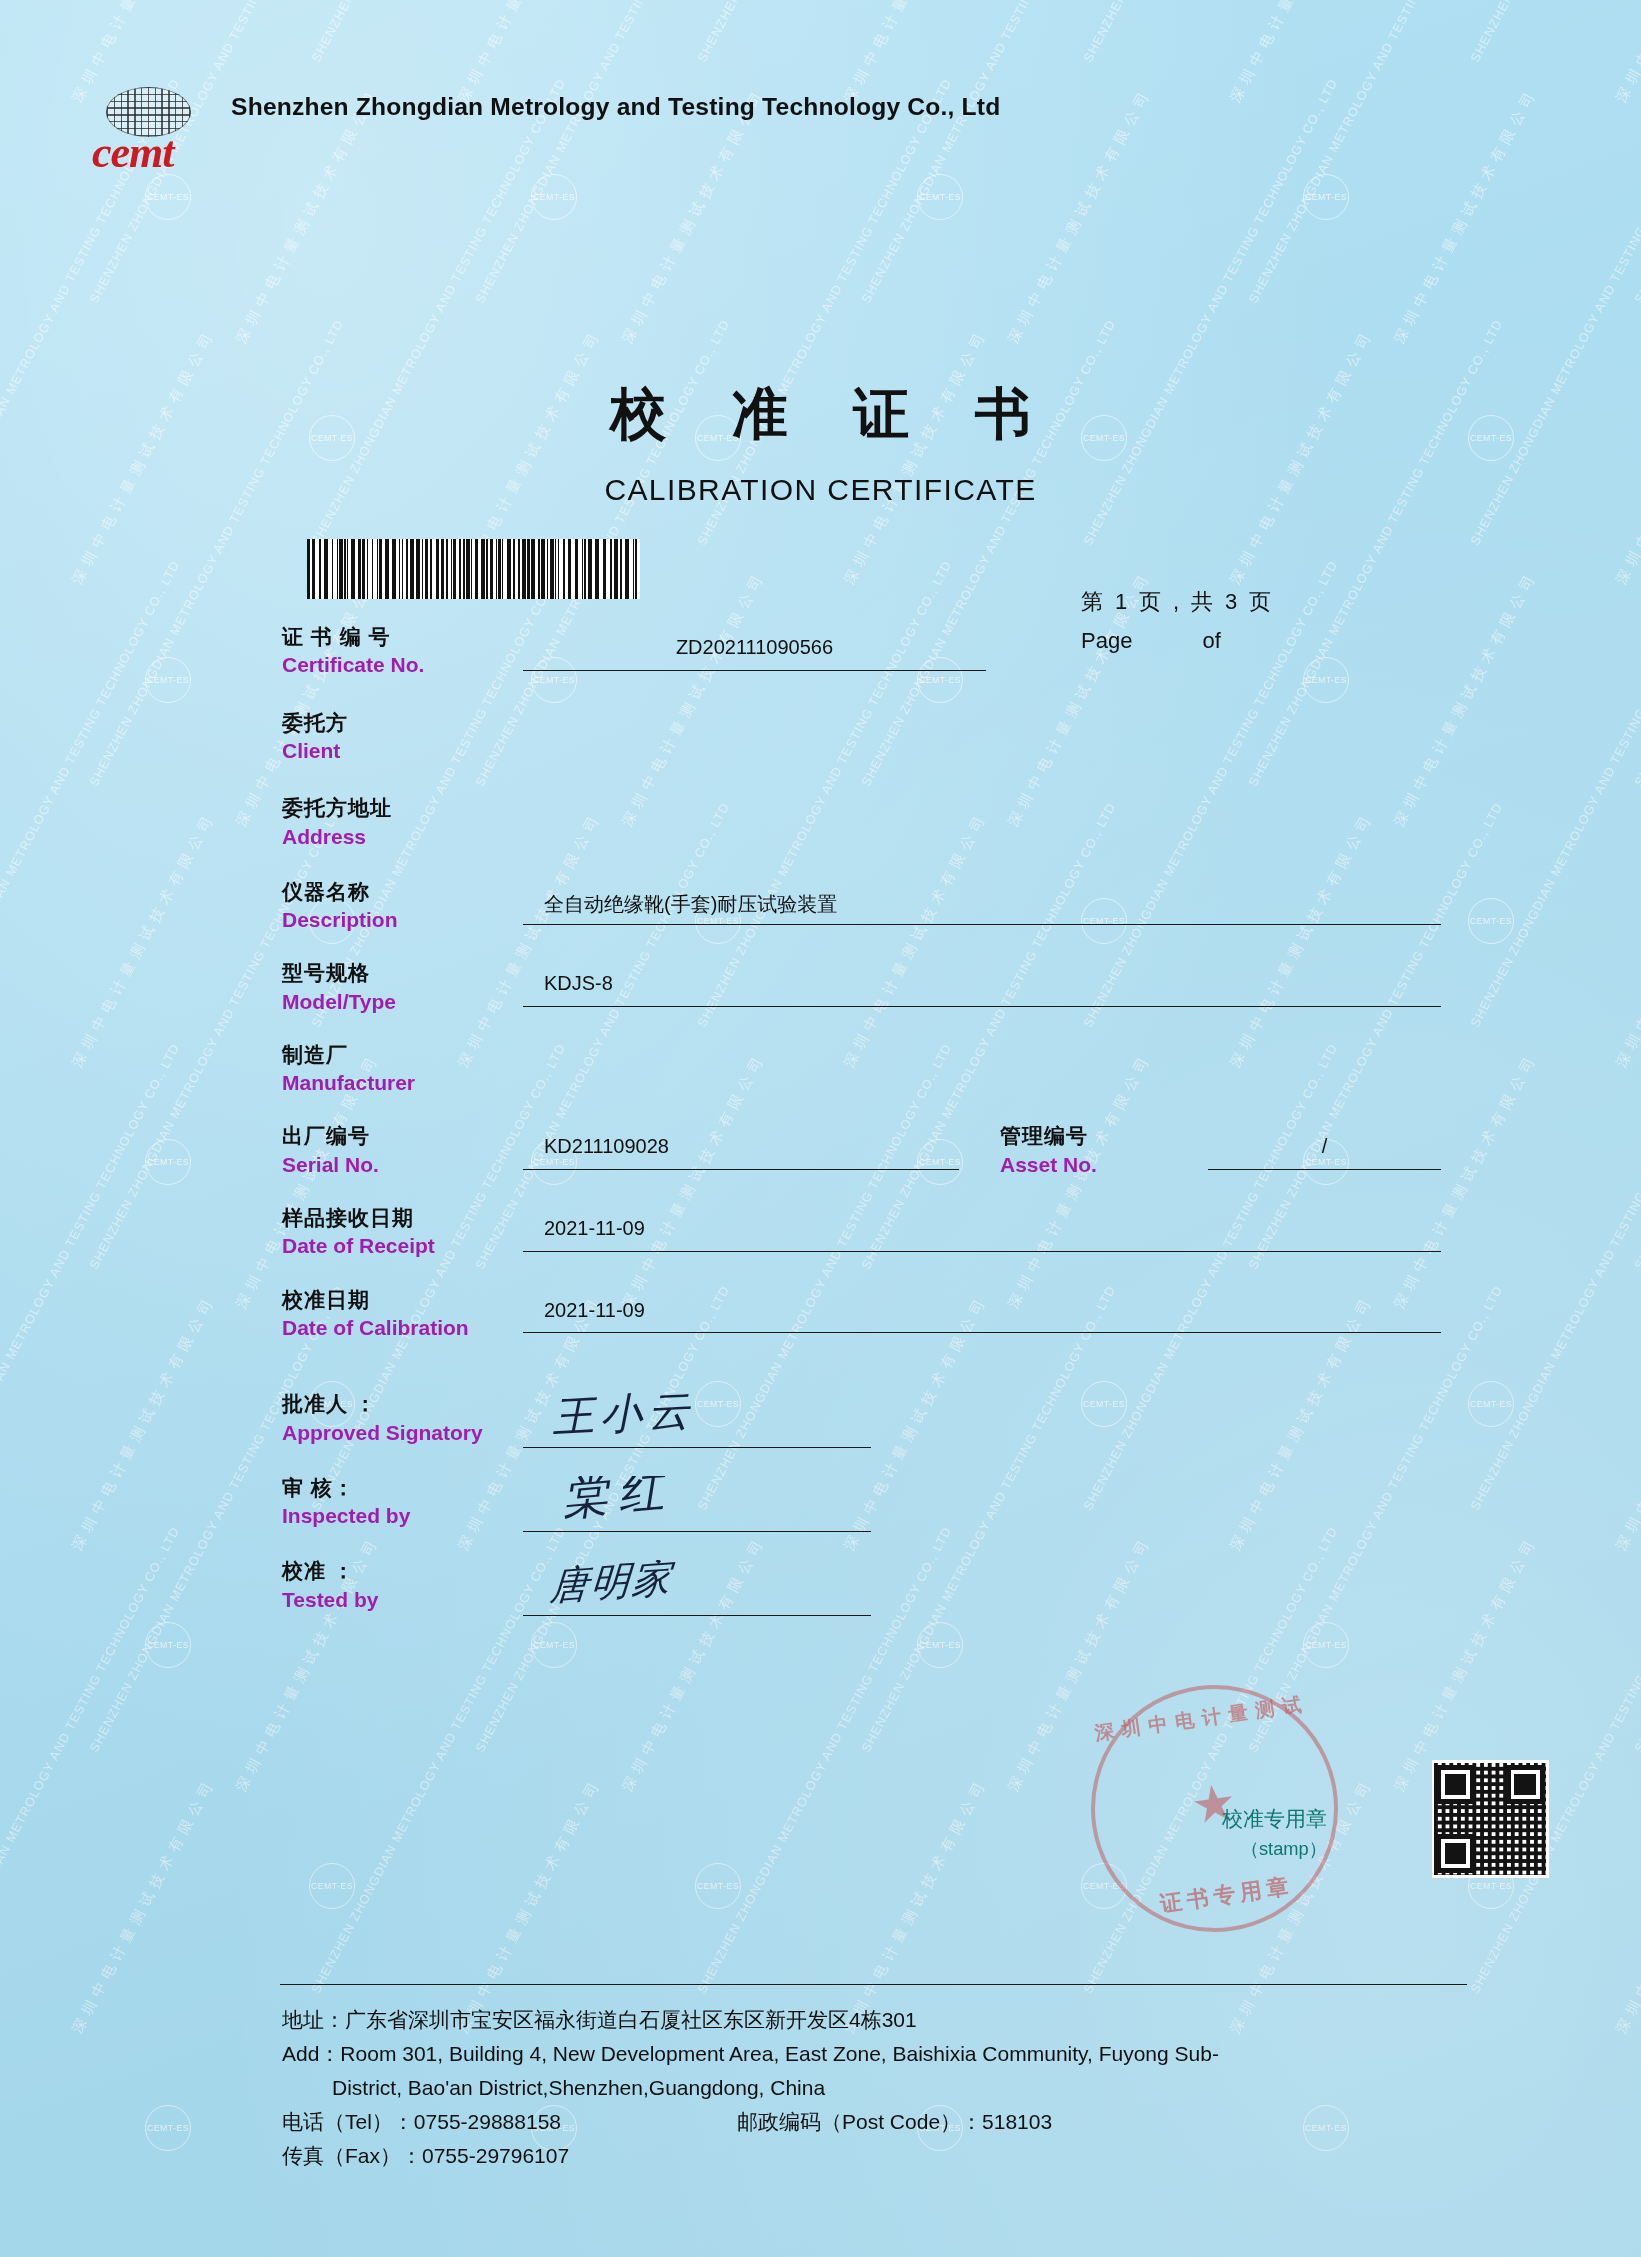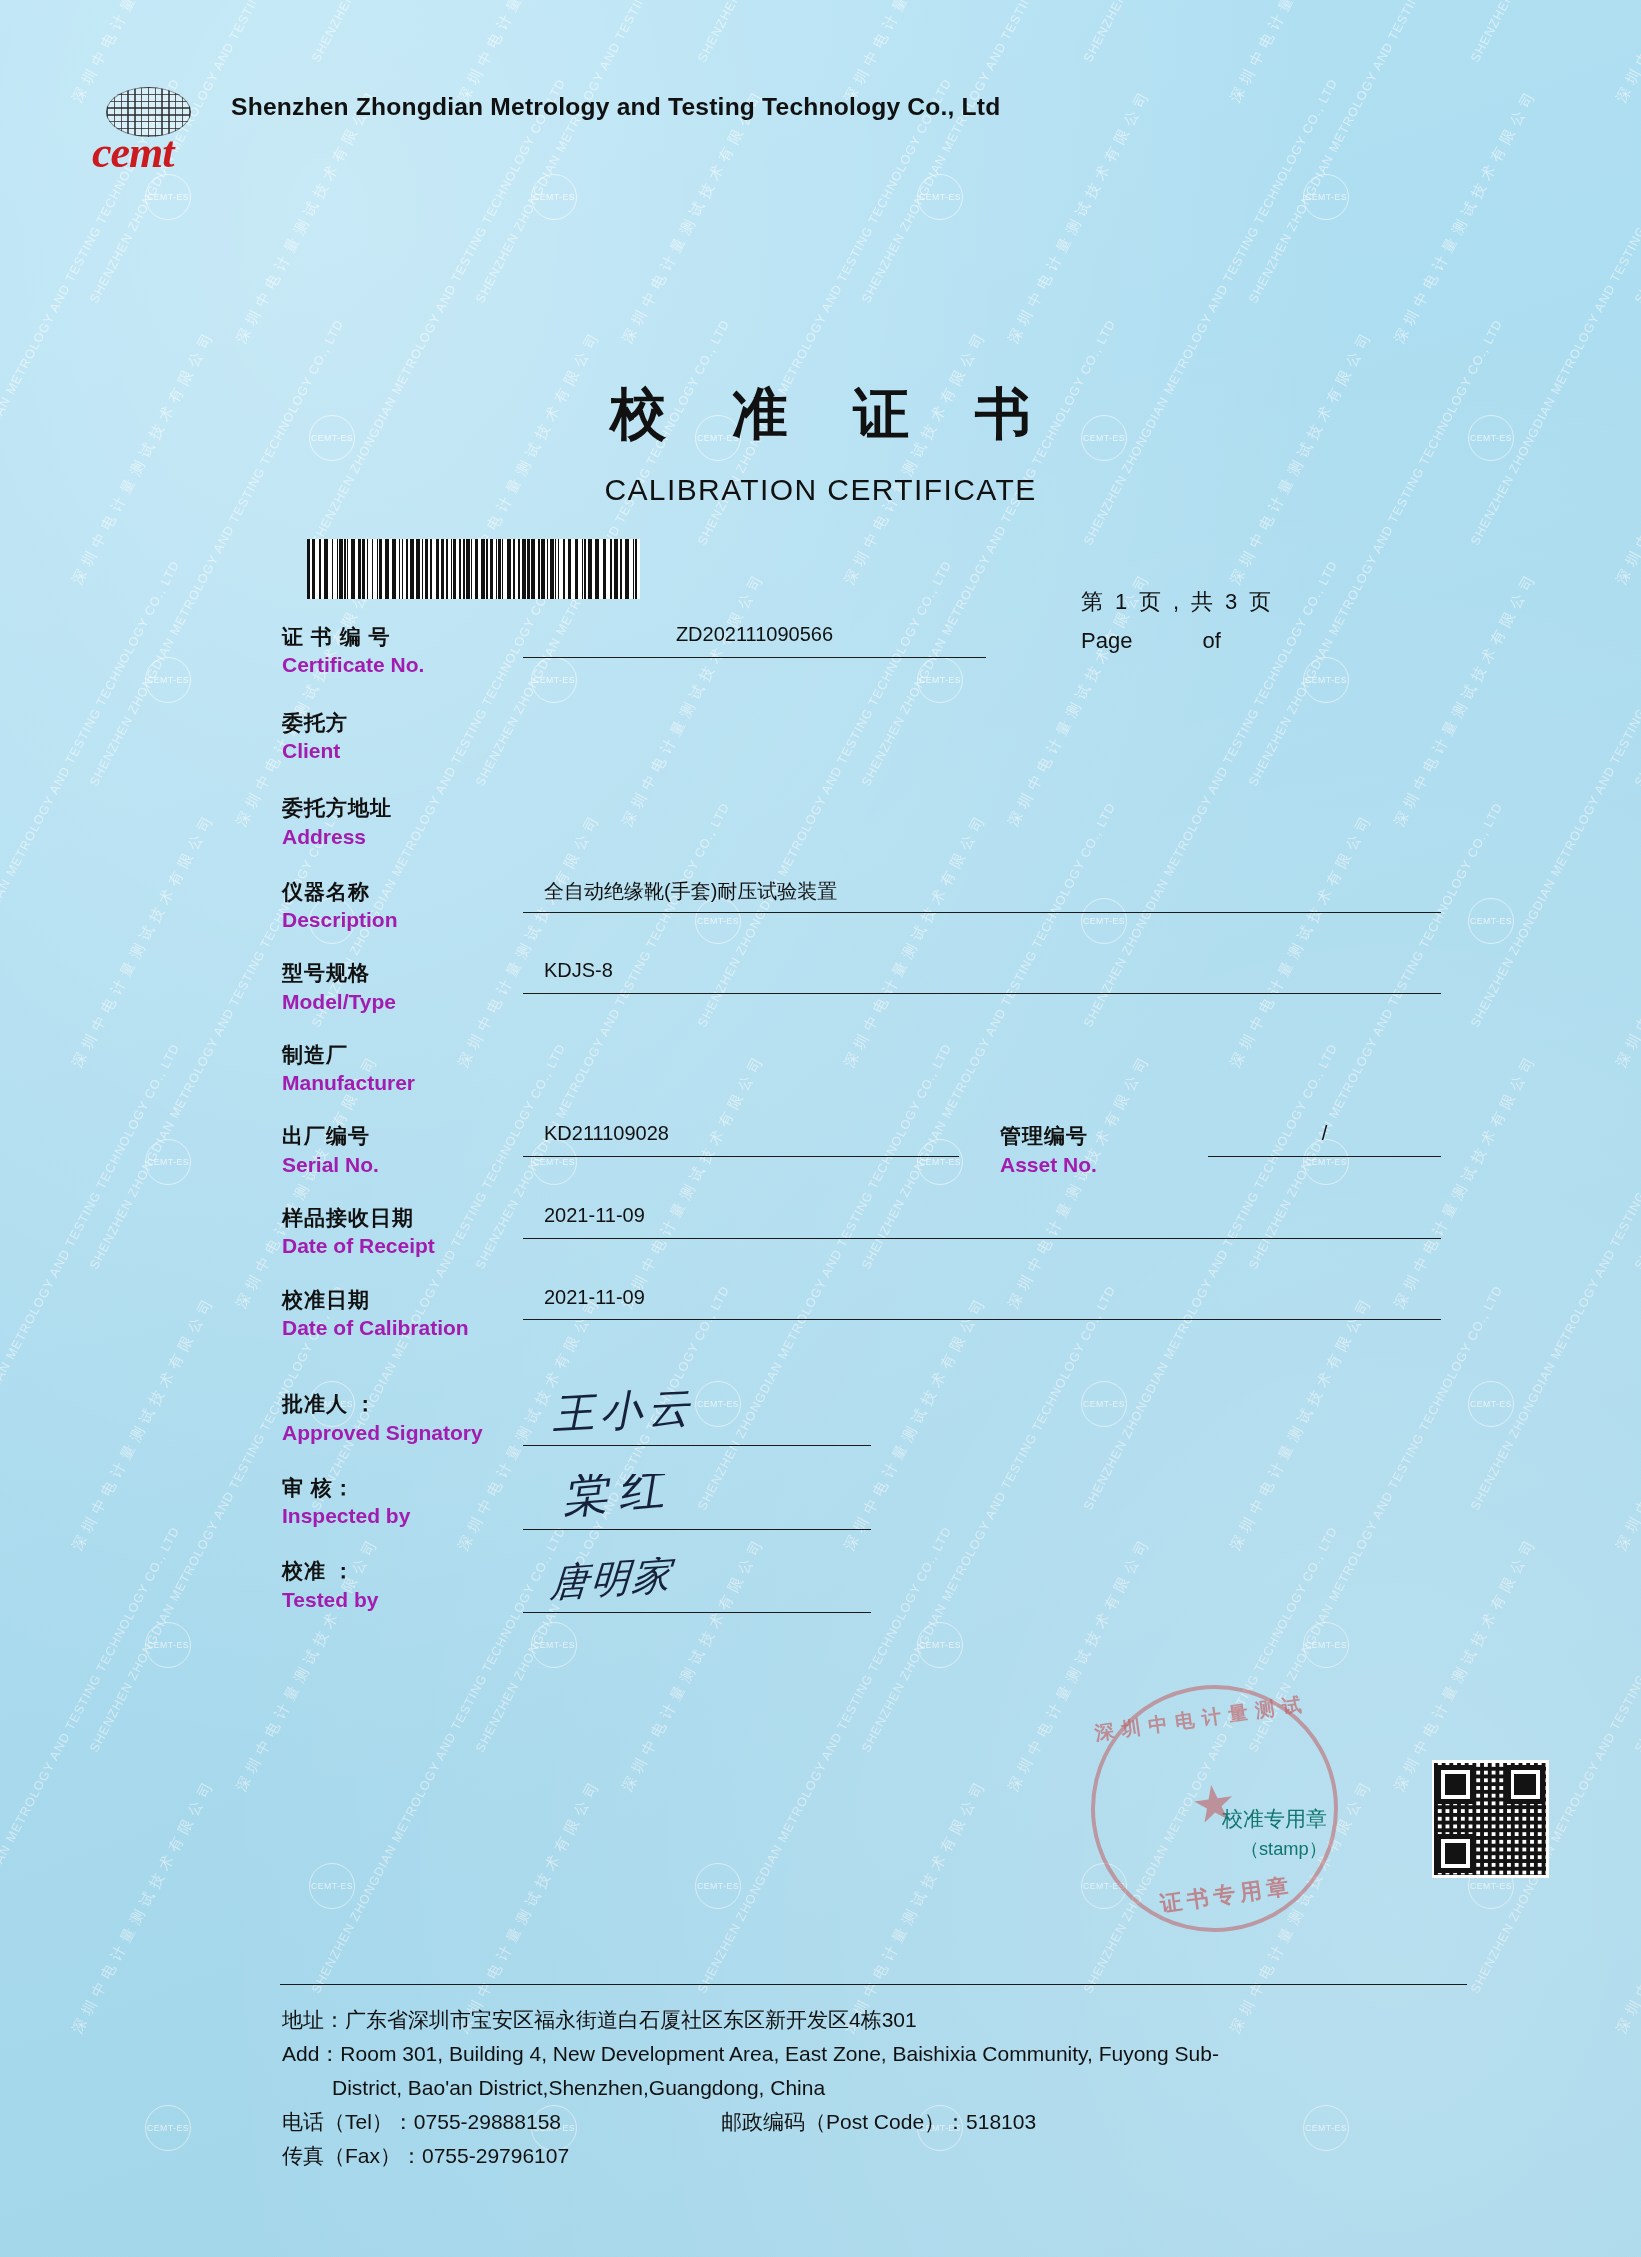--- a/index.html
+++ b/index.html
@@ -192,21 +192,21 @@
   
   .form {
     position: absolute;
     left: 282px;
     top: 623px;
     width: 1159px;
   }
   .row {
     position: relative;
     display: flex;
-    align-items: flex-start;
+    align-items: center;
     margin-bottom: 5.8px;
   }
   .labels {
     width: 241px;
     flex: 0 0 auto;
     padding-bottom: 3.9px;
   }
   .lab-cn {
     font-size: 21px;
     font-weight: bold;
@@ -369,20 +369,21 @@
     left: 282px;
     top: 2003px;
     width: 1188px;
     font-size: 21px;
     color: #111;
     line-height: 1.62;
   }
   .footer .indent { padding-left: 50px; }
   .footer .cols {
     display: flex;
+    gap: 16px;
   }
   .footer .cols .c1 { width: 439px; }
   .footer .cols .c2 { flex: 1 1 auto; }
 </style>
 </head>
 <body>
 
 <div class="page">
 
   <div class="watermarks" id="wm-layer">

